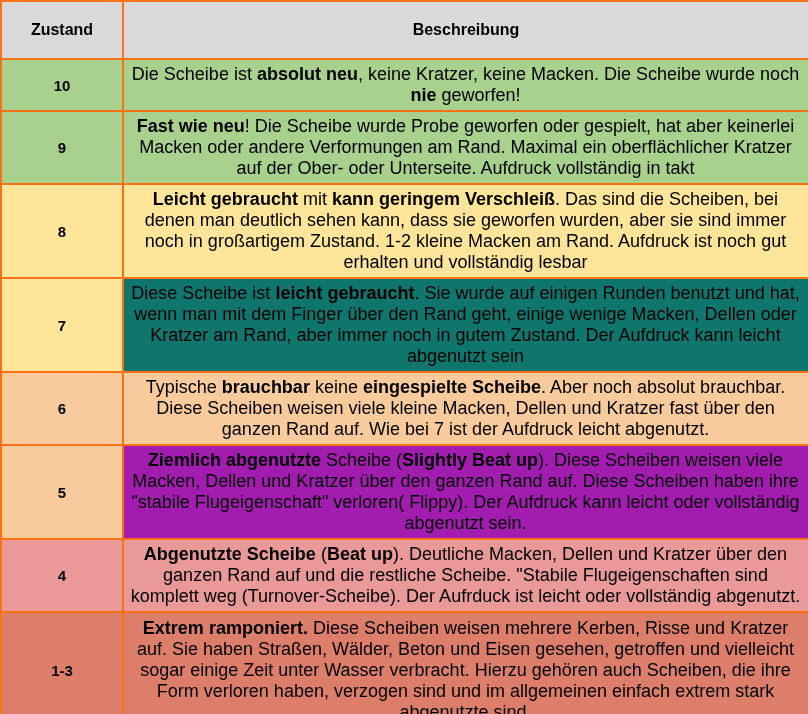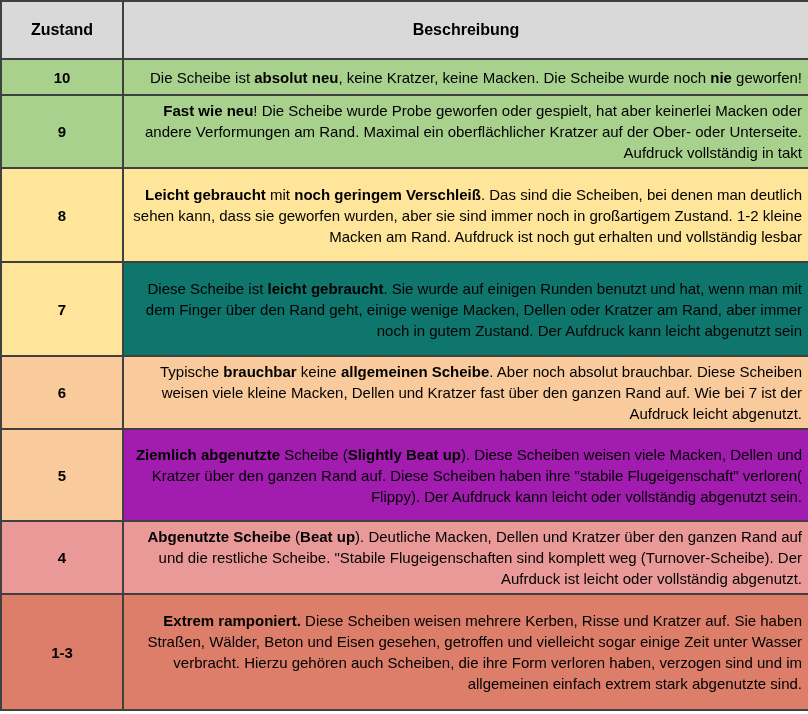--- a/index.html
+++ b/index.html
@@ -14,42 +14,42 @@
   table.condition-table {
     width: 808px;
     border-collapse: collapse;
     table-layout: fixed;
     color: #000000;
   }
   table.condition-table col.col-zustand { width: 122px; }
   table.condition-table col.col-beschreibung { width: 686px; }
   table.condition-table th,
   table.condition-table td {
-    border: 2px solid #404040;
+    border: 2px solid #f97316;
     box-sizing: border-box;
     vertical-align: middle;
   }
   table.condition-table th {
     background: #d9d9d9;
     font-size: 16px;
     font-weight: bold;
     text-align: center;
     height: 58px;
   }
   td.zustand-cell {
     text-align: center;
     font-weight: bold;
     font-size: 15px;
   }
   td.desc-cell {
-    font-size: 15px;
+    font-size: 18px;
     line-height: 21px;
     padding: 4px 6px 4px 5px;
     vertical-align: middle;
-    text-align: right;
+    text-align: center;
   }
   td.desc-cell b { font-weight: bold; }
 </style>
 </head>
 <body>
 
 <div class="table-wrap">
   <table class="condition-table">
     <colgroup>
       <col class="col-zustand">
@@ -65,29 +65,29 @@
         <tr style="height: 36px;">
           <td class="zustand-cell" style="background: rgb(169, 209, 142);">10</td>
           <td class="desc-cell" style="background: rgb(169, 209, 142);"><span>Die Scheibe ist </span><b>absolut neu</b><span>, keine Kratzer, keine Macken. Die Scheibe wurde noch </span><b>nie</b><span> geworfen!</span></td>
         </tr>
         <tr style="height: 68px;">
           <td class="zustand-cell" style="background: rgb(169, 209, 142);">9</td>
           <td class="desc-cell" style="background: rgb(169, 209, 142); margin-top: 25px;"><b>Fast wie neu</b><span>! Die Scheibe wurde Probe geworfen oder gespielt, hat aber keinerlei Macken oder andere Verformungen am Rand. Maximal ein oberflächlicher Kratzer auf der Ober- oder Unterseite. Aufdruck vollständig in takt</span></td>
         </tr>
         <tr style="height: 94px;">
           <td class="zustand-cell" style="background: rgb(255, 229, 153);">8</td>
-          <td class="desc-cell" style="background: rgb(255, 229, 153);"><b>Leicht gebraucht</b><span> mit </span><b>noch geringem Verschleiß</b><span>. Das sind die Scheiben, bei denen man deutlich sehen kann, dass sie geworfen wurden, aber sie sind immer noch in großartigem Zustand. 1-2 kleine Macken am Rand. Aufdruck ist noch gut erhalten und vollständig lesbar</span></td>
+          <td class="desc-cell" style="background: rgb(255, 229, 153);"><b>Leicht gebraucht</b><span> mit </span><b>kann geringem Verschleiß</b><span>. Das sind die Scheiben, bei denen man deutlich sehen kann, dass sie geworfen wurden, aber sie sind immer noch in großartigem Zustand. 1-2 kleine Macken am Rand. Aufdruck ist noch gut erhalten und vollständig lesbar</span></td>
         </tr>
         <tr style="height: 94px;">
           <td class="zustand-cell" style="background: rgb(255, 229, 153);">7</td>
           <td class="desc-cell" style="background: #0f766e;"><span>Diese Scheibe ist </span><b>leicht gebraucht</b><span>. Sie wurde auf einigen Runden benutzt und hat, wenn man mit dem Finger über den Rand geht, einige wenige Macken, Dellen oder Kratzer am Rand, aber immer noch in gutem Zustand. Der Aufdruck kann leicht abgenutzt sein</span></td>
         </tr>
         <tr style="height: 70px;">
           <td class="zustand-cell" style="background: rgb(249, 203, 156);">6</td>
-          <td class="desc-cell" style="background: rgb(249, 203, 156);"><span>Typische </span><b>brauchbar</b><span> keine </span><b>allgemeinen Scheibe</b><span>. Aber noch absolut brauchbar. Diese Scheiben weisen viele kleine Macken, Dellen und Kratzer fast über den ganzen Rand auf. Wie bei 7 ist der Aufdruck leicht abgenutzt.</span></td>
+          <td class="desc-cell" style="background: rgb(249, 203, 156);"><span>Typische </span><b>brauchbar</b><span> keine </span><b>eingespielte Scheibe</b><span>. Aber noch absolut brauchbar. Diese Scheiben weisen viele kleine Macken, Dellen und Kratzer fast über den ganzen Rand auf. Wie bei 7 ist der Aufdruck leicht abgenutzt.</span></td>
         </tr>
         <tr style="height: 92px;">
           <td class="zustand-cell" style="background: rgb(249, 203, 156);">5</td>
           <td class="desc-cell" style="background: #a21caf;"><b>Ziemlich abgenutzte</b><span> Scheibe (</span><b>Slightly Beat up</b><span>). Diese Scheiben weisen viele Macken, Dellen und Kratzer über den ganzen Rand auf. Diese Scheiben haben ihre "stabile Flugeigenschaft" verloren( Flippy). Der Aufdruck kann leicht oder vollständig abgenutzt sein.</span></td>
         </tr>
         <tr style="height: 70px;">
           <td class="zustand-cell" style="background: rgb(234, 153, 153);">4</td>
           <td class="desc-cell" style="background: rgb(234, 153, 153);"><b>Abgenutzte Scheibe</b><span> (</span><b>Beat up</b><span>). Deutliche  Macken, Dellen und Kratzer über den ganzen Rand auf und die restliche Scheibe. "Stabile Flugeigenschaften sind komplett weg (Turnover-Scheibe). Der Aufrduck ist leicht oder vollständig abgenutzt.</span></td>
         </tr>
         <tr style="height: 116px;">

